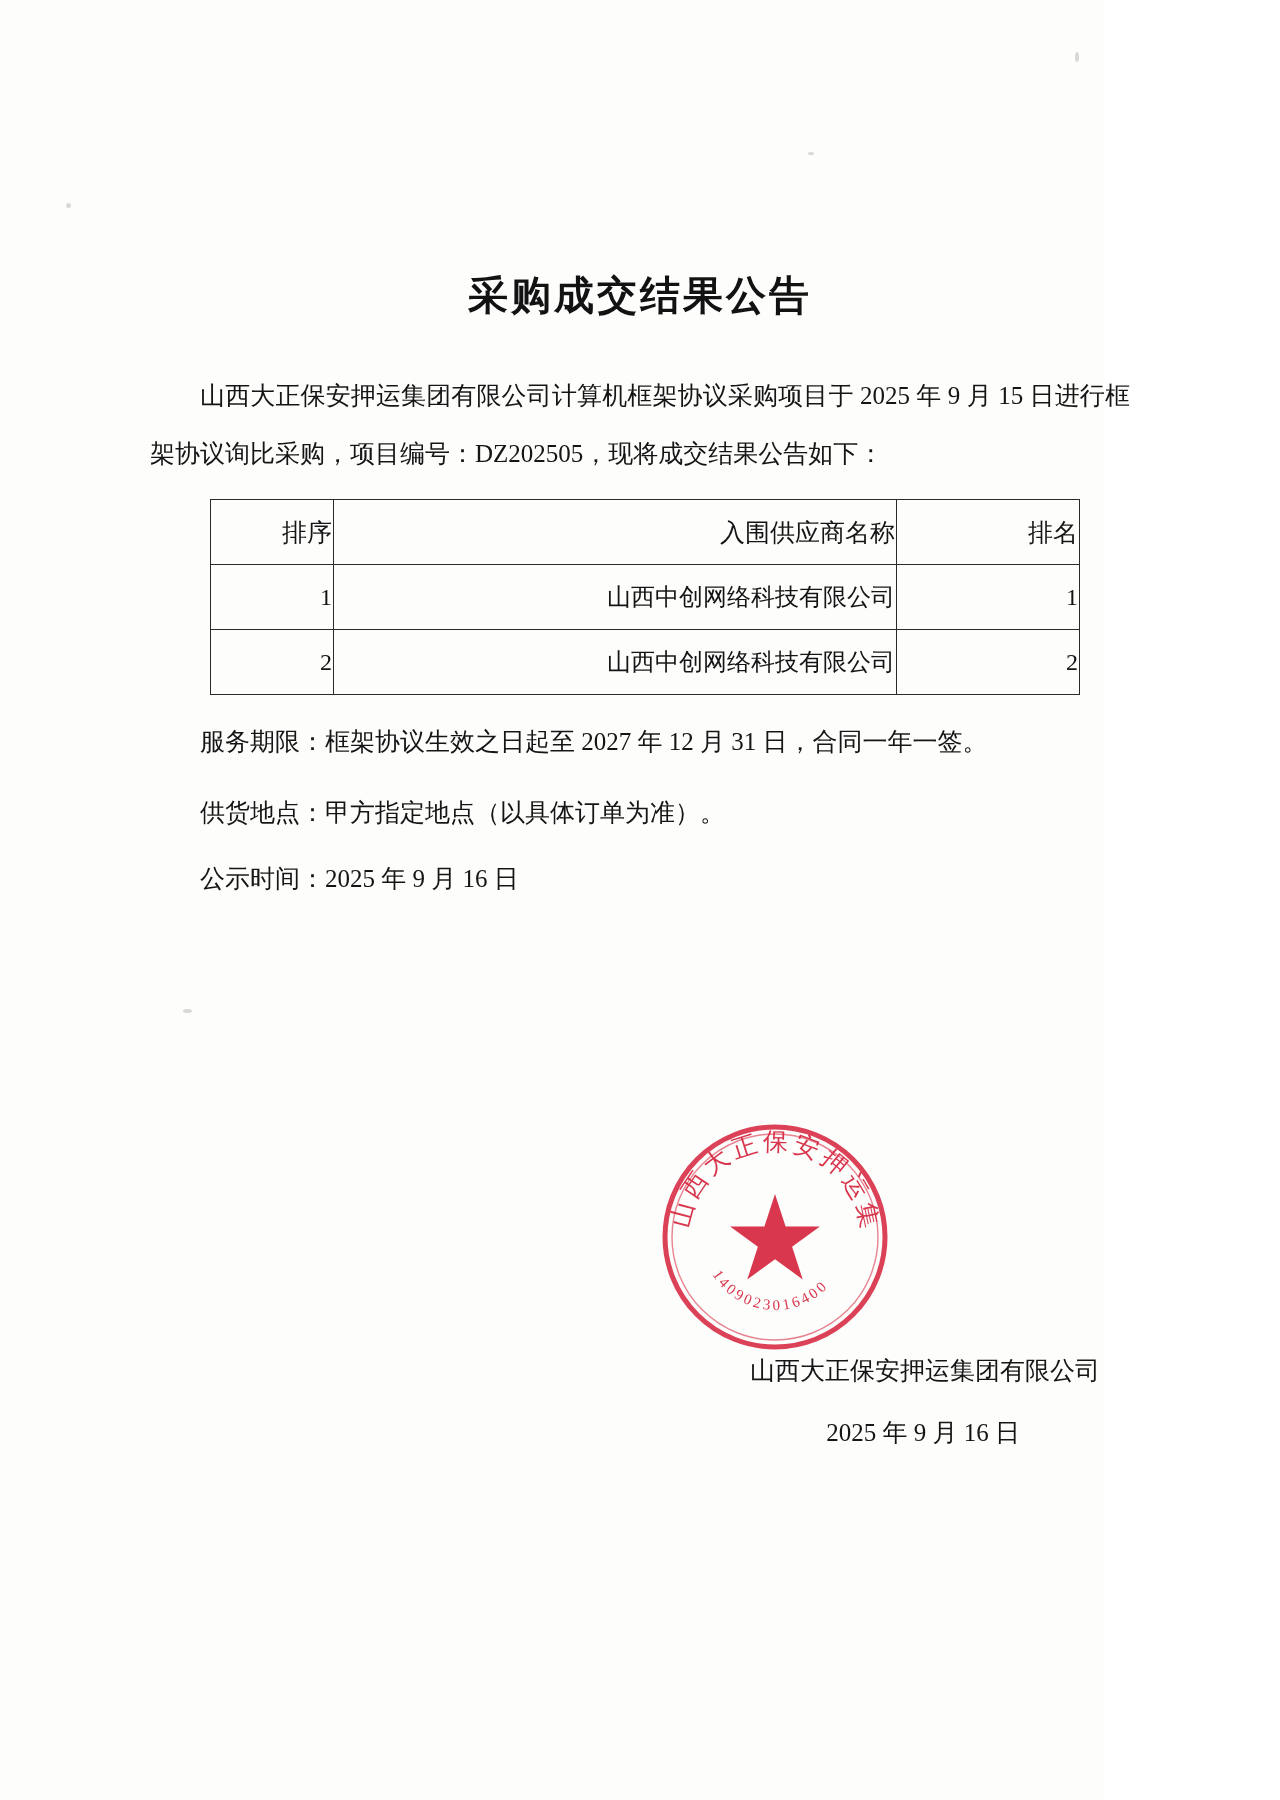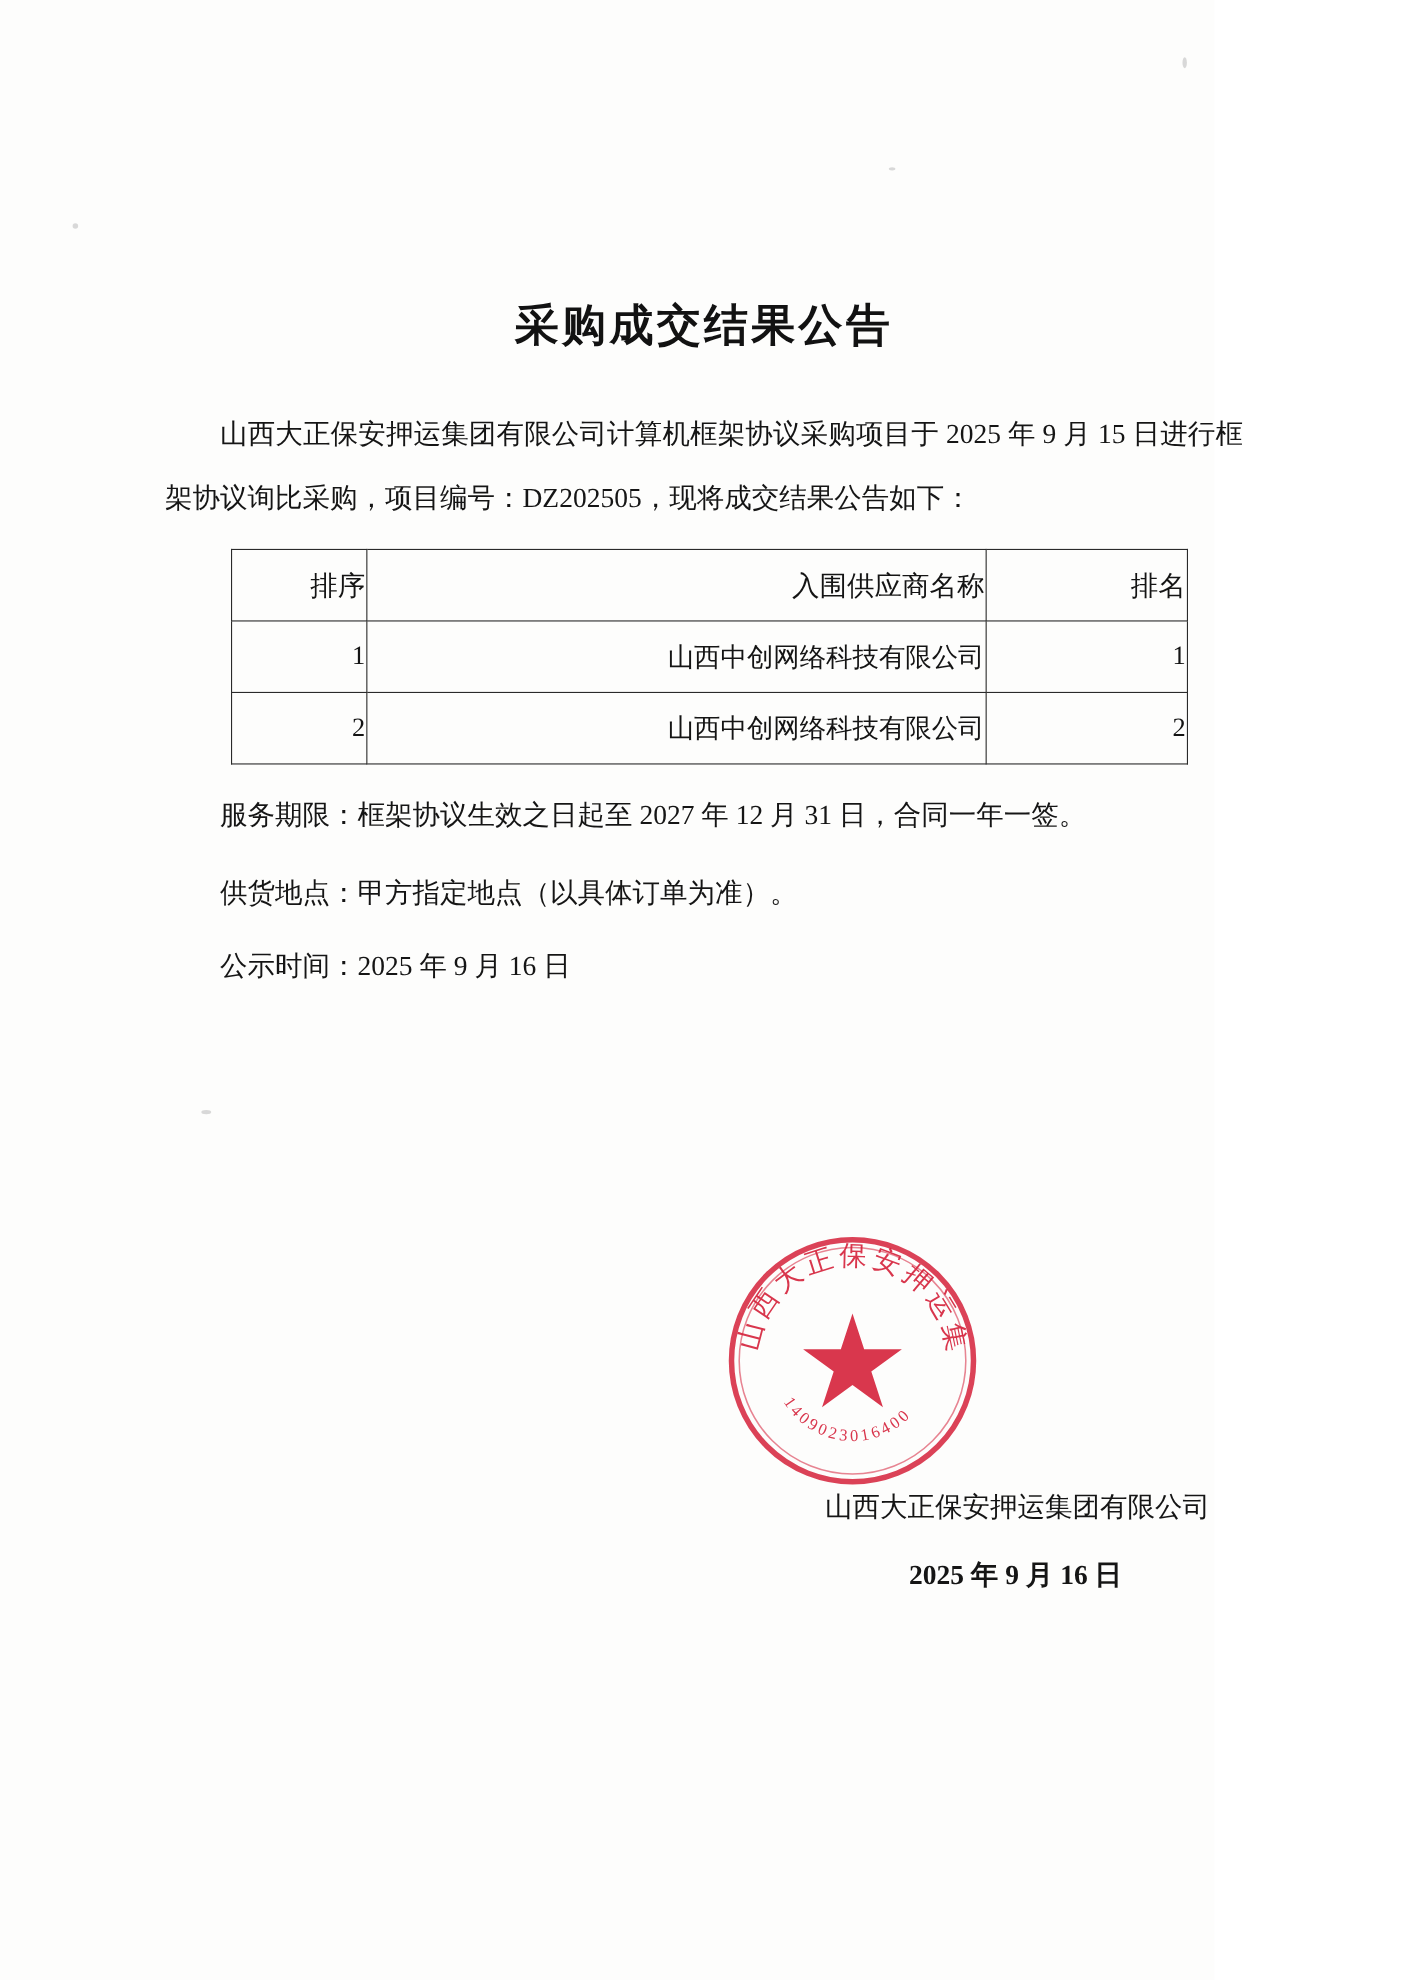--- a/index.html
+++ b/index.html
@@ -96,21 +96,21 @@
     position: absolute;
     left: 150px;
     top: 1340px;
     width: 980px;
     text-align: right;
     font-size: 25px;
     line-height: 62px;
     color: #151515;
   }
   .sign-line-1 { padding-right: 30px; }
-  .sign-line-2 { padding-right: 110px; font-weight: bold; }
+  .sign-line-2 { padding-right: 110px; }
 
   
   .seal {
     position: absolute;
     left: 660px;
     top: 1122px;
     width: 230px;
     height: 230px;
     pointer-events: none;
   }

